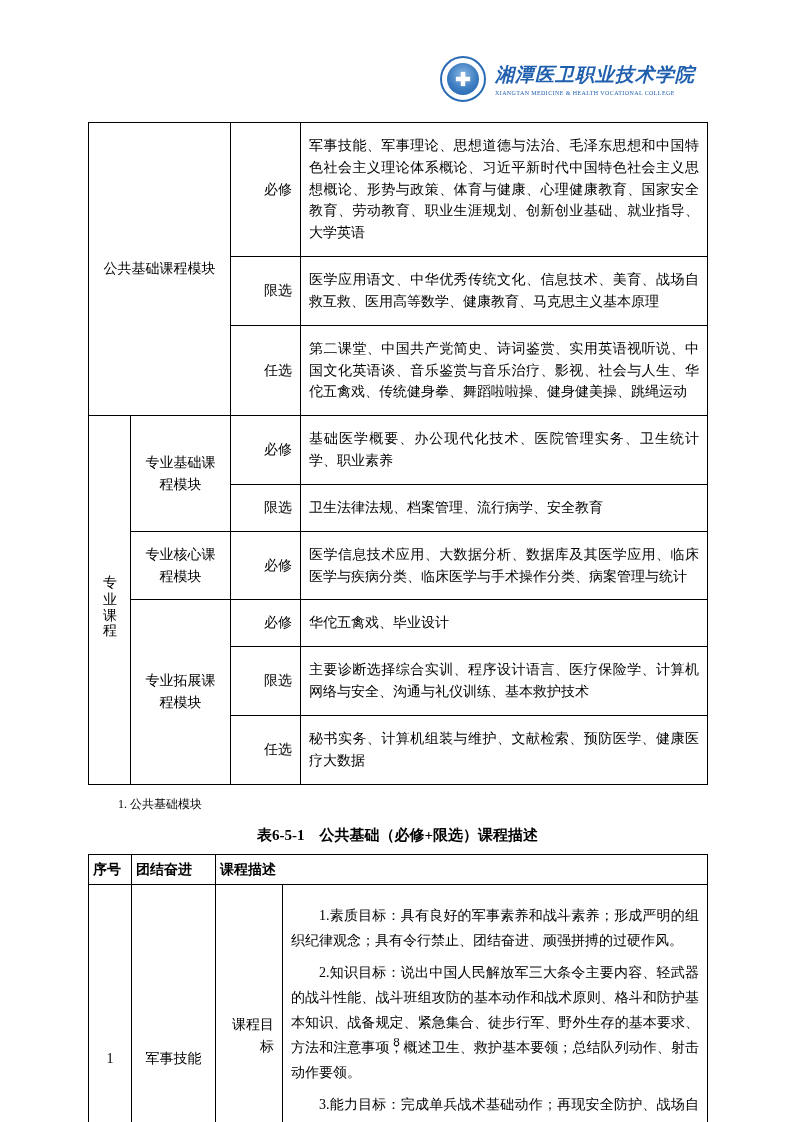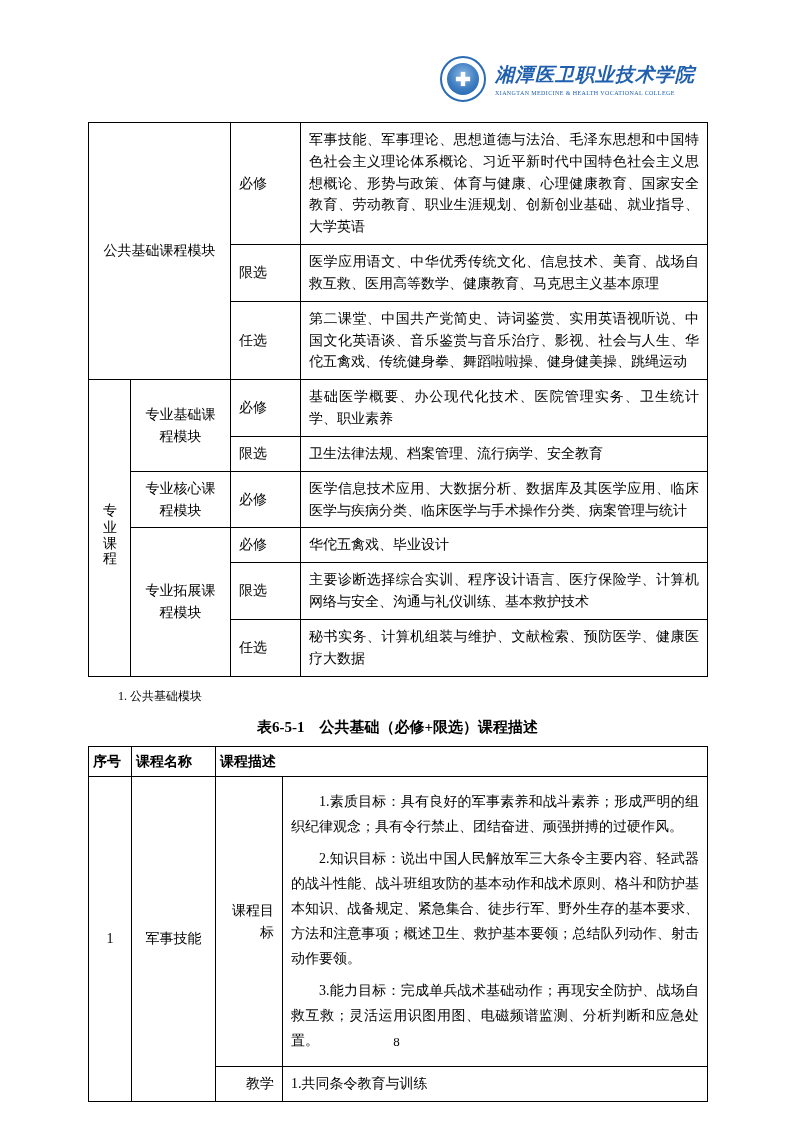--- a/index.html
+++ b/index.html
@@ -24,25 +24,25 @@
     content: ""; position: absolute; left: 50%; top: 50%; width: 15px; height: 15px;
     transform: translate(-50%,-50%); background: #ffffff;
     clip-path: polygon(35% 0,65% 0,65% 35%,100% 35%,100% 65%,65% 65%,65% 100%,35% 100%,35% 65%,0 65%,0 35%,35% 35%);
   }
   .logo-text { display: flex; flex-direction: column; }
   .logo-cn { font-size: 19px; font-weight: 700; color: #1f5fae; letter-spacing: 1px; font-style: italic; }
   .logo-en { font-size: 6px; color: #1f5fae; letter-spacing: 0.4px; margin-top: 2px; }
 
   
   table.doc { border-collapse: collapse; table-layout: fixed; width: 619px; margin-left: 88px; font-size: 14px; }
-  table.doc td, table.doc th { border: 1px solid #000; padding: 6px 8px; line-height: 1.56; vertical-align: middle; word-break: break-all; }
+  table.doc td, table.doc th { border: 1px solid #000; padding: 12px 8px; line-height: 1.56; vertical-align: middle; word-break: break-all; }
   .t-center { text-align: center; }
   .group-cell { text-align: center; padding: 6px 4px; }
   .module-cell { text-align: center; padding: 6px 18px; line-height: 1.8; }
-  .type-cell { text-align: left; margin-top: 36px; }
+  .type-cell { text-align: right; margin-top: 36px; }
   .courses-cell { text-align: justify; }
   .v-label { text-align: center; padding: 6px 0; }
   .v-text { writing-mode: vertical-rl; text-orientation: upright; letter-spacing: 17px; display: inline-block; }
 
   
   .heading { margin: 17px 0 0 100px; font-size: 15px; font-weight: 700; }
   .subitem { margin: 11px 0 0 118px; font-size: 12px; }
   .caption { width: 619px; margin: 13px 0 9px 88px; text-align: center; font-weight: 700; font-size: 15px; }
 
   
@@ -128,21 +128,21 @@
   <table class="doc desc">
     <colgroup>
         <col style="width:43px">
         <col style="width:84px">
         <col style="width:67px">
         <col style="width:425px">
       </colgroup>
     <tbody>
       <tr>
         <th>序号</th>
-        <th>课程名称</th>
+        <th>团结奋进</th>
         <th colspan="2">课程描述</th>
       </tr>
       <tr>
         <td rowspan="2" class="t-center">1</td>
         <td rowspan="2" class="t-center">军事技能</td>
         <td class="label-cell">课程目标</td>
         <td class="obj-cell">
           <p>1.素质目标：具有良好的军事素养和战斗素养；形成严明的组织纪律观念；具有令行禁止、团结奋进、顽强拼搏的过硬作风。</p>
           <p>2.知识目标：说出中国人民解放军三大条令主要内容、轻武器的战斗性能、战斗班组攻防的基本动作和战术原则、格斗和防护基本知识、战备规定、紧急集合、徒步行军、野外生存的基本要求、方法和注意事项；概述卫生、救护基本要领；总结队列动作、射击动作要领。</p>
           <p>3.能力目标：完成单兵战术基础动作；再现安全防护、战场自救互救；灵活运用识图用图、电磁频谱监测、分析判断和应急处置。</p>

